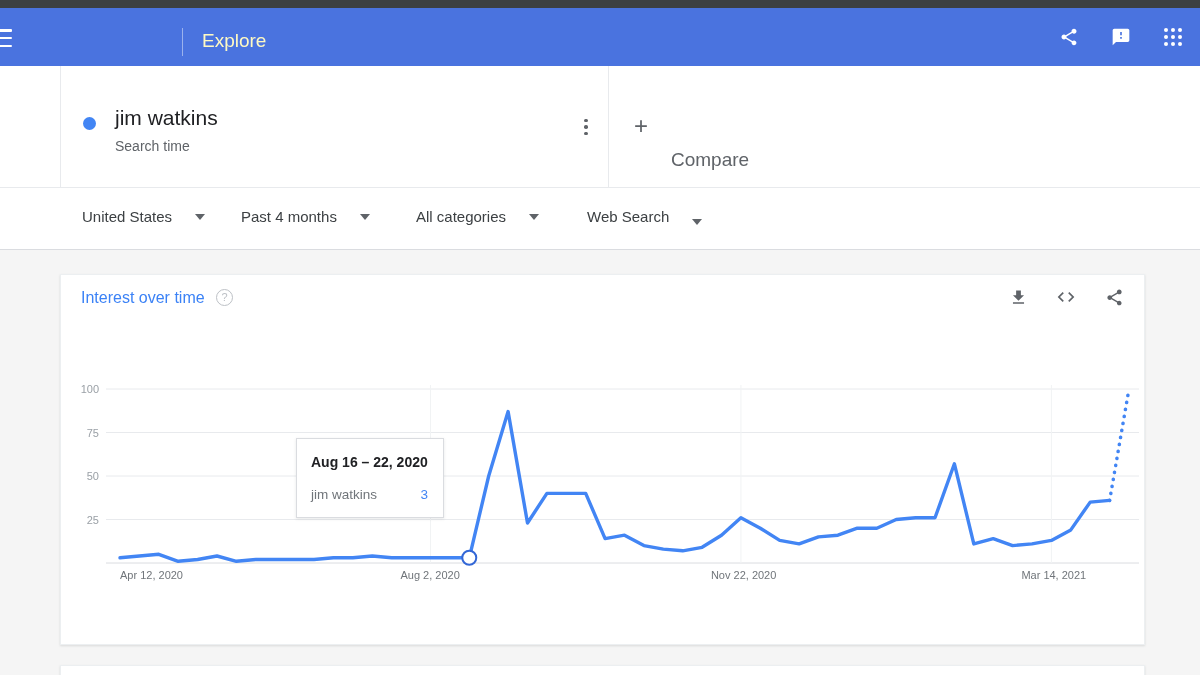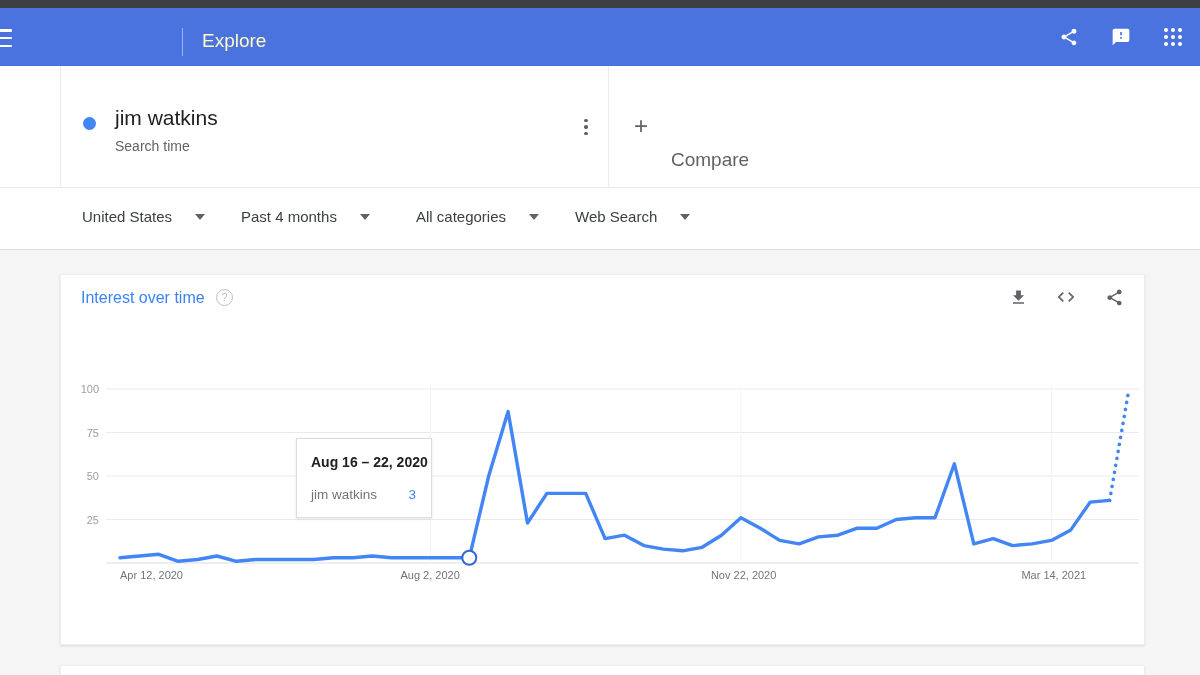--- a/index.html
+++ b/index.html
@@ -140,21 +140,21 @@
 
   
   .chart-wrap { position: absolute; left: 0; top: 0; width: 1085px; height: 371px; }
   .chart-svg { position: absolute; left: 0; top: 0; }
 
   .ylabel { font-size: 11px; fill: #9aa0a6; text-anchor: end; font-family: "Liberation Sans", sans-serif; }
   .xlabel { font-size: 11px; fill: #70757a; text-anchor: start; font-family: "Liberation Sans", sans-serif; }
 
   
   .tooltip {
-    position: absolute; left: 235px; top: 163px; width: 136px; height: 80px;
+    position: absolute; left: 235px; top: 163px; width: 148px; height: 80px;
     background: #ffffff; border: 1px solid #dadce0;
     box-shadow: 0 1px 3px rgba(60,64,67,0.12);
   }
   .tt-date {
     position: absolute; left: 14px; top: 15px;
     font-size: 14px; color: #202124; font-weight: bold; white-space: nowrap;
   }
   .tt-series {
     position: absolute; left: 14px; top: 48px;
     font-size: 13.5px; color: #70757a;
@@ -239,21 +239,21 @@
     <span class="caret"></span>
   </div>
   <div class="filter" style="left:241px;">
     <span>Past 4 months</span>
     <span class="caret"></span>
   </div>
   <div class="filter" style="left:416px;">
     <span>All categories</span>
     <span class="caret"></span>
   </div>
-  <div class="filter" style="left:575px;">
+  <div class="filter" style="left:587px;align-items:flex-end;">
     <span>Web Search</span>
     <span class="caret"></span>
   </div>
 </div>
 
 <div class="body-bg"></div>
 
 <div class="card">
   <div class="card-title">Interest over time</div>
   <div class="help-icon">?</div>

